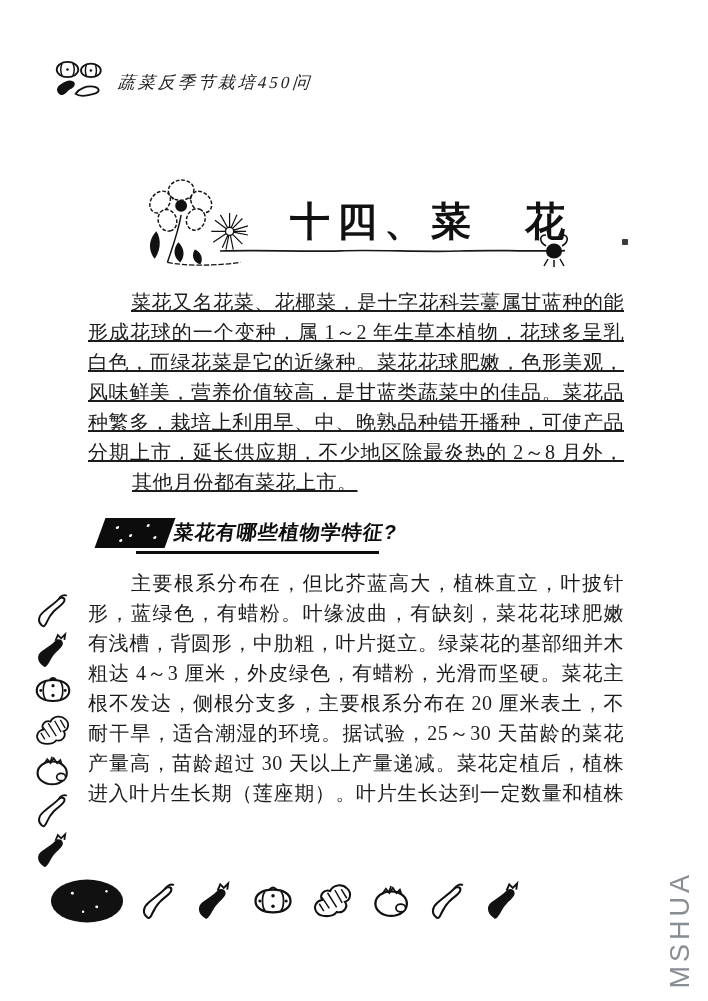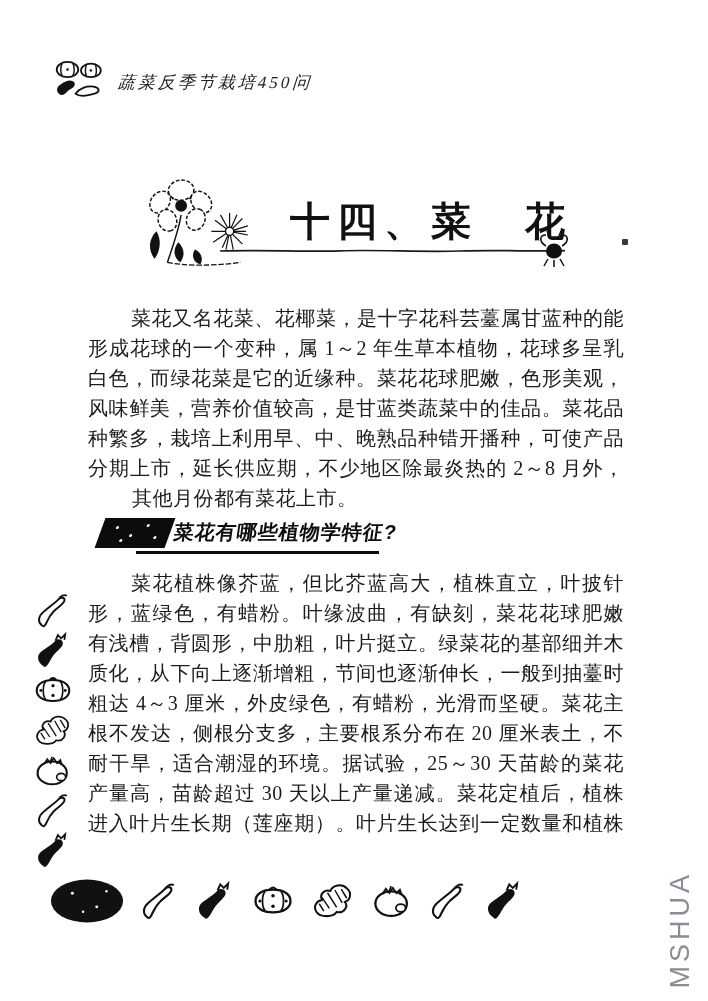--- a/index.html
+++ b/index.html
@@ -26,21 +26,21 @@
   .bee{position:absolute;left:536px;top:228px;width:36px;height:40px;}
   .stray-dot{position:absolute;left:622px;top:239px;width:6px;height:6px;background:#3a3a3a;border-radius:1px;}
   
   .para{position:absolute;left:88px;width:536px;font-size:20px;line-height:30px;}
   .para .line{
     height:30px;overflow:hidden;text-align:justify;text-align-last:justify;
     letter-spacing:0.5px;
   }
   .para .line.first{padding-left:43px;}
   .para[data-short-last] .line.last{text-align-last:left;margin-left:44px;}
-  .para1{top:303px;}
+  .para1{top:287px;text-decoration:underline;}
   .para2{top:568px;}
   
   .q-block{position:absolute;left:96px;top:517px;height:40px;}
   .q-mark{
     position:absolute;left:4px;top:1px;width:70px;height:30px;background:#0c0c0c;
     transform:skewX(-20deg);
   }
   .q-mark span{position:absolute;width:3px;height:3px;background:#fff;border-radius:50%;}
   .q-heading{
     position:absolute;left:78px;top:2px;white-space:nowrap;
@@ -185,24 +185,23 @@
         <span style="left:30px;top:16px"></span>
       <span style="left:44px;top:6px"></span>
         <span style="left:55px;top:18px"></span>
       <span style="left:22px;top:21px"></span>
     </div>
     <div class="q-heading">菜花有哪些植物学特征?</div>
     <div class="q-underline"></div>
   </div>
 
   <div class="para para2">
-      <div class="line first">菜花植株像芥蓝，但比芥蓝高大，植株直立，叶披针</div>
+      <div class="line first">主要根系分布在，但比芥蓝高大，植株直立，叶披针</div>
       <div class="line">形，蓝绿色，有蜡粉。叶缘波曲，有缺刻，菜花花球肥嫩</div>
       <div class="line">有浅槽，背圆形，中肋粗，叶片挺立。绿菜花的基部细并木</div>
-      <div class="line">质化，从下向上逐渐增粗，节间也逐渐伸长，一般到抽薹时</div>
       <div class="line">粗达 4～3 厘米，外皮绿色，有蜡粉，光滑而坚硬。菜花主</div>
       <div class="line">根不发达，侧根分支多，主要根系分布在 20 厘米表土，不</div>
       <div class="line">耐干旱，适合潮湿的环境。据试验，25～30 天苗龄的菜花</div>
       <div class="line">产量高，苗龄超过 30 天以上产量递减。菜花定植后，植株</div>
       <div class="line last">进入叶片生长期（莲座期）。叶片生长达到一定数量和植株</div>
     </div>
 
   <div class="margin-col">
       <svg class="veg icon-cucumber">
         <use href="#sym-cucumber"></use>

